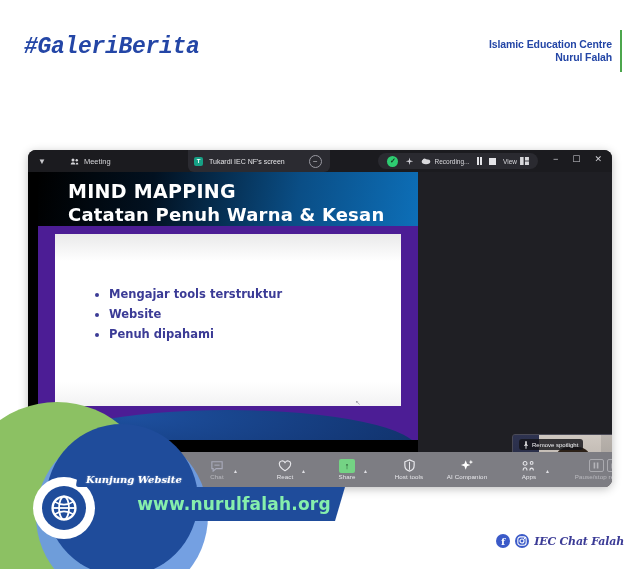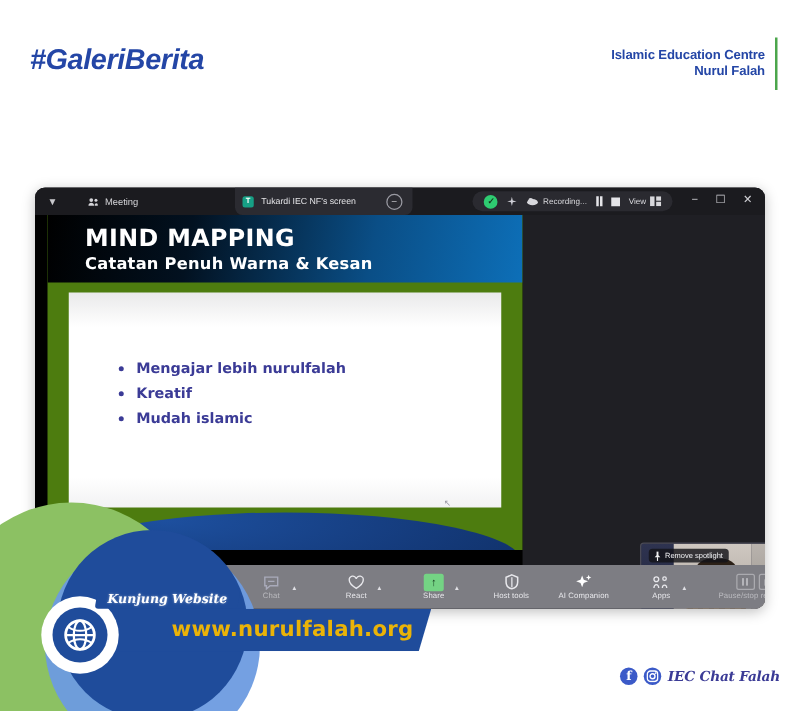--- a/index.html
+++ b/index.html
@@ -8,21 +8,21 @@
     background:#ffffff;
     font-family:"Liberation Sans", sans-serif;
     overflow:hidden;
     position:relative;
   }
   #root{position:absolute;inset:0;width:640px;height:569px;overflow:hidden;background:#fff;}
 
   
   .hdr-title{
     position:absolute;left:24px;top:34px;
-    font-family:Liberation Sans, sans-serif;
+    font-family:Liberation Mono, monospace;
     font-style:italic;font-weight:700;font-size:23px;
     color:#2446A6;letter-spacing:-0.3px;
   }
   .brand{
     position:absolute;right:18px;top:30px;
     display:flex;align-items:center;gap:8px;
   }
   .brand-txt{
     text-align:right;color:#2446A6;
     font-weight:700;font-size:10.5px;line-height:13px;
@@ -101,34 +101,34 @@
     color:#cfcfd4;font-size:9px;
   }
 
   
   .share-area{
     position:absolute;left:0;top:22px;width:390px;height:280px;
     background:#000;
   }
   .slide{
     position:absolute;left:10px;top:0px;width:380px;height:268px;
-    background:#4d7c0f;overflow:hidden;
+    background:#4c1d95;overflow:hidden;
   }
   .slide-band{
     position:absolute;left:0;top:0;width:100%;height:54px;
     background:linear-gradient(100deg,#000 0%,#021120 30%,#0a4e86 68%,#0d6fb8 100%);
   }
   .slide-h1{
     position:absolute;left:30px;top:8px;
     color:#fff;font-weight:700;font-size:19px;letter-spacing:.3px;
     font-family:"DejaVu Sans", sans-serif;
   }
   .slide-h2{
     position:absolute;left:30px;top:32px;
-    color:#fff;font-weight:700;font-size:13px;letter-spacing:.2px;
+    color:#fff;font-weight:700;font-size:18px;letter-spacing:.2px;
     font-family:"DejaVu Sans", sans-serif;
   }
   .slide-card{
     position:absolute;left:17px;top:62px;width:346px;height:172px;
     background:linear-gradient(180deg,#e9e9ea 0%,#ffffff 16%,#ffffff 86%,#f2f2f3 100%);
   }
   .bullets{
     position:absolute;left:40px;top:50px;
     color:#3B3B96;font-weight:700;font-size:11.5px;line-height:20px;
     font-family:"DejaVu Sans", sans-serif;
@@ -231,21 +231,21 @@
     text-shadow:0 0 2px rgba(255,255,255,.5);
   }
   .web-badge span{display:inline-block;transform:skewX(10deg);color:#ffffff;}
   .web-bar{
     position:absolute;left:95px;top:487px;width:250px;height:34px;
     background:#1F4C9B;
     clip-path:polygon(0 0,100% 0,96% 100%,0 100%);
     display:flex;align-items:center;justify-content:center;
   }
   .web-bar .u{
-    color:#eab308;font-weight:700;font-size:17px;letter-spacing:.2px;
+    color:#86efac;font-weight:700;font-size:17px;letter-spacing:.2px;
     font-family:"DejaVu Sans", sans-serif;padding-left:28px;
   }
   .globe-badge{
     position:absolute;left:36px;top:480px;width:56px;height:56px;
     border-radius:50%;background:#fff;
     display:flex;align-items:center;justify-content:center;
     box-shadow:0 0 0 3px #fff;
   }
   .globe-badge .inner{
     width:44px;height:44px;border-radius:50%;background:#1F4C9B;
@@ -346,23 +346,23 @@
 
     <div class="share-area">
       <div class="slide">
         <div class="slide-band"></div>
         <div class="slide-h1">MIND MAPPING</div>
         <div class="slide-h2">Catatan Penuh Warna &amp; Kesan</div>
 
         <div class="slide-card">
           <div class="bullets">
             <ul>
-              <li>Mengajar lebih nurulfalah</li>
-              <li>Kreatif</li>
-              <li>Mudah islamic</li>
+              <li>Mengajar tools terstruktur</li>
+              <li>Website</li>
+              <li>Penuh dipahami</li>
             </ul>
           </div>
           <div class="cursor-mark">↖</div>
         </div>
 
         <div class="slide-bluefoot"></div>
 
         <svg class="globe" viewBox="0 0 62 62">
           <defs>
             <radialGradient id="gg" cx="38%" cy="34%">

